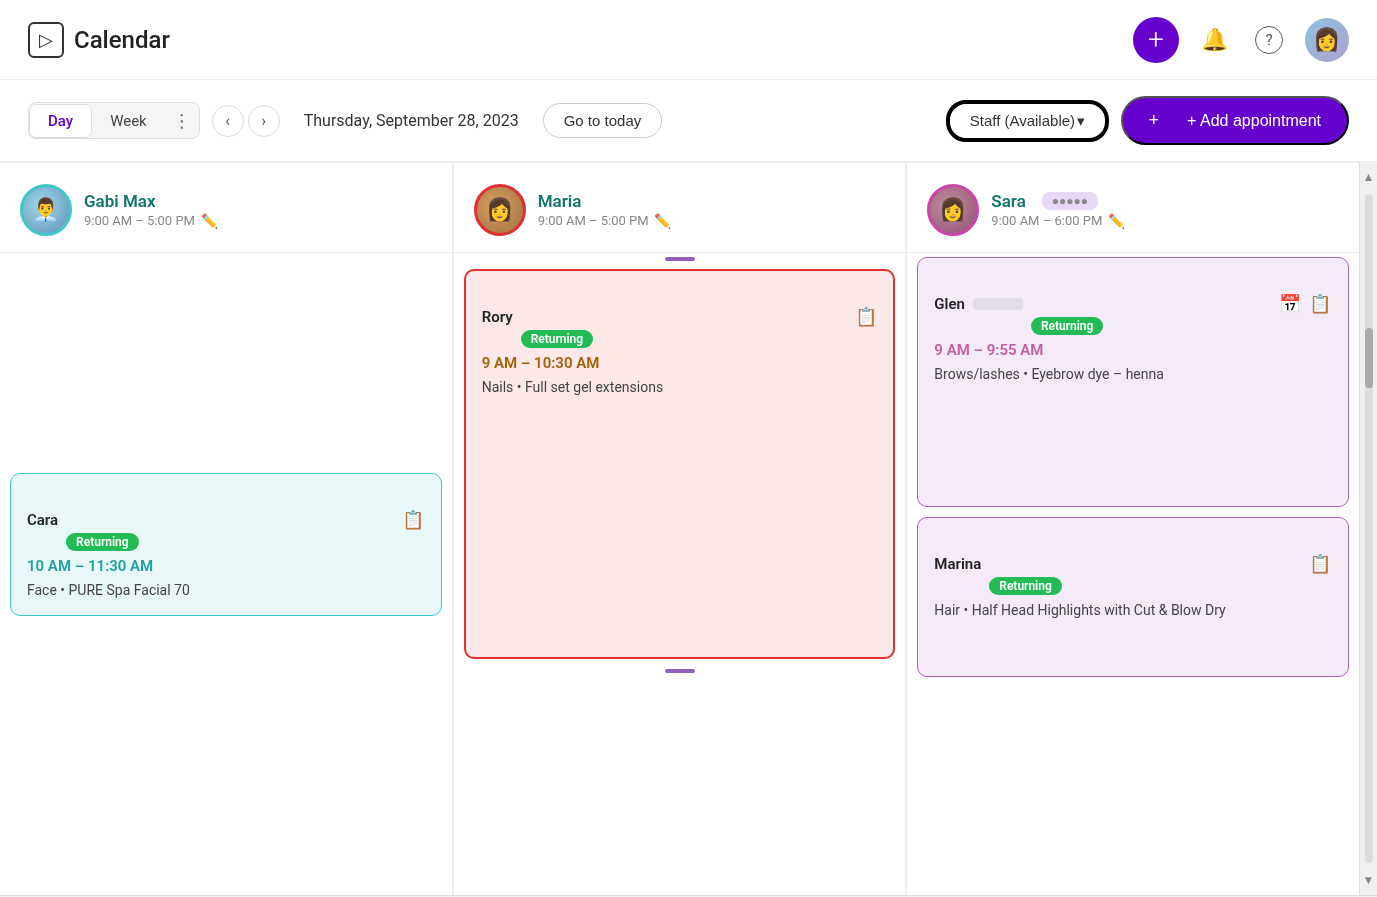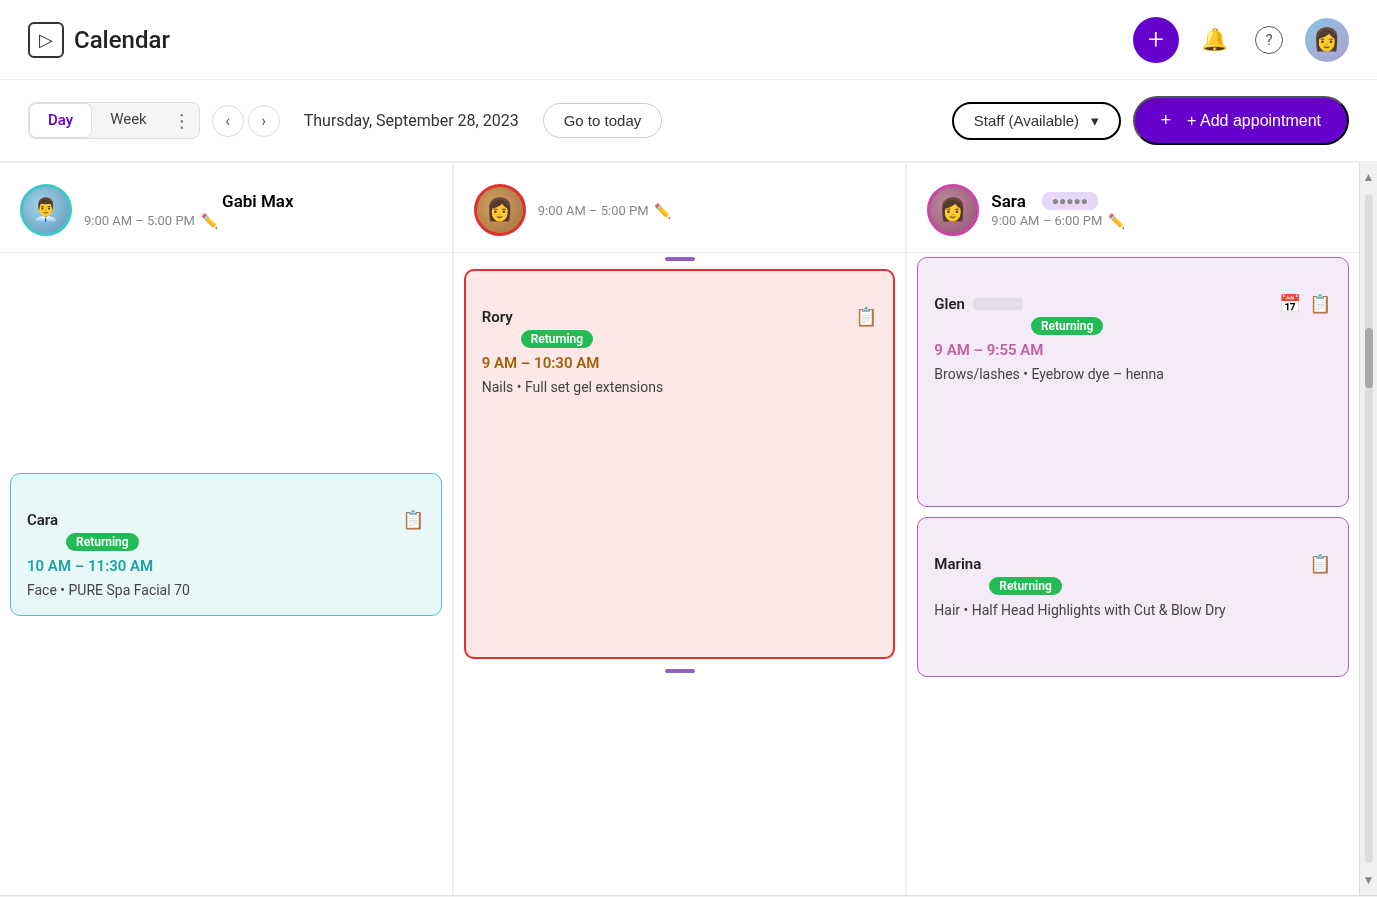--- a/index.html
+++ b/index.html
@@ -10,48 +10,48 @@
     .header-left { display: flex; align-items: center; gap: 10px; }
     .header-logo { width: 36px; height: 36px; border: 2px solid #333; border-radius: 6px; display: flex; align-items: center; justify-content: center; font-size: 18px; }
     .header-title { font-size: 24px; font-weight: 500; color: #222; }
     .header-right { display: flex; align-items: center; gap: 18px; }
     .add-btn-circle { width: 46px; height: 46px; background: #6600cc; border-radius: 50%; display: flex; align-items: center; justify-content: center; color: #fff; font-size: 26px; cursor: pointer; }
     .icon-btn { width: 36px; height: 36px; display: flex; align-items: center; justify-content: center; cursor: pointer; font-size: 22px; color: #555; }
     .avatar { width: 44px; height: 44px; border-radius: 50%; background: linear-gradient(135deg, #8bc4e0 0%, #b0a0d0 100%); overflow: hidden; display: flex; align-items: center; justify-content: center; font-size: 20px; cursor: pointer; }
 
     
     .toolbar { display: flex; align-items: center; gap: 12px; padding: 16px 28px; border-bottom: 1px solid #eee; }
-    .view-tabs { display: flex; background: #f5f5f5; border-radius: 8px; border: 1px solid #ddd; overflow: hidden; }
+    .view-tabs { display: flex; align-items: center; background: #f5f5f5; border-radius: 8px; border: 1px solid #ddd; overflow: hidden; }
     .view-tab { padding: 7px 18px; font-size: 15px; cursor: pointer; color: #444; }
     .view-tab.active { color: #6600cc; font-weight: 500; background: #fff; border: 1.5px solid #ddd; border-radius: 7px; }
     .more-btn { padding: 7px 8px; font-size: 18px; color: #666; cursor: pointer; background: #f5f5f5; }
     .nav-arrows { display: flex; align-items: center; gap: 4px; }
     .nav-arrow { width: 32px; height: 32px; border-radius: 50%; border: 1px solid #ddd; display: flex; align-items: center; justify-content: center; cursor: pointer; font-size: 16px; color: #555; background: #fff; }
     .date-label { font-size: 16px; color: #333; font-weight: 400; padding: 0 12px; }
     .today-btn { padding: 8px 20px; border-radius: 20px; border: 1px solid #ccc; background: #fff; font-size: 15px; cursor: pointer; color: #333; }
-    .staff-btn { padding: 8px 20px; border-radius: 20px; border: 2px solid #000000; background: #fff; font-size: 15px; cursor: pointer; color: #333; display: flex; align-items: center; gap: 12px; margin-left: auto; }
+    .staff-btn { padding: 8px 20px; border-radius: 20px; border: 4px solid #000000; background: #fff; font-size: 15px; cursor: pointer; color: #333; display: flex; align-items: center; gap: 2px; margin-left: auto; }
     .add-appt-btn { padding: 12px 26px; border-radius: 30px; background: #6600cc; color: #fff; font-size: 16px; font-weight: 500; cursor: pointer; display: flex; align-items: center; gap: 8px; white-space: nowrap; }
 
     
     .calendar-area { display: flex; flex: 1; overflow: hidden; }
     .calendar-columns { display: flex; flex: 1; border-top: 1px solid #eee; }
     .staff-column { flex: 1; border-right: 1px solid #eee; display: flex; flex-direction: column; }
     .staff-column:last-child { border-right: none; }
 
     
     .staff-header { display: flex; align-items: center; gap: 12px; padding: 18px 20px 14px; border-bottom: 1px solid #eee; min-height: 90px; }
     .staff-avatar { width: 52px; height: 52px; border-radius: 50%; overflow: hidden; display: flex; align-items: center; justify-content: center; font-size: 22px; flex-shrink: 0; }
     .staff-avatar.teal-border { border: 3px solid #40c8c8; }
     .staff-avatar.red-border { border: 3px solid #e03030; }
     .staff-avatar.pink-border { border: 3px solid #cc44aa; }
     .staff-avatar-bg1 { background: radial-gradient(circle at 40% 40%, #a0d8e8, #6090b8); }
     .staff-avatar-bg2 { background: radial-gradient(circle at 40% 40%, #d4a060, #a07040); }
     .staff-avatar-bg3 { background: radial-gradient(circle at 40% 40%, #c090a0, #905070); }
     .staff-info { flex: 1; }
-    .staff-name { font-size: 17px; font-weight: 600; color: #000000; text-align: center; }
+    .staff-name { font-size: 17px; font-weight: 600; color: #0f766e; }
     .staff-hours { font-size: 13px; color: #888; margin-top: 2px; display: flex; align-items: center; gap: 6px; }
     .edit-icon { color: #6600cc; font-size: 14px; cursor: pointer; }
     .staff-badge { display: inline-block; background: #e8d8f8; border-radius: 8px; padding: 2px 10px; font-size: 12px; color: #888; margin-left: 8px; }
 
     
     .appt-area { flex: 1; padding: 10px; position: relative; background: #fff; }
 
     
     .appt-card { border-radius: 10px; padding: 14px 16px; margin-bottom: 10px; position: relative; }
     .appt-card.teal { background: #e8f8f8; border: 1.5px solid #40c8c8; }
@@ -117,21 +117,21 @@
     <div class="nav-arrow">›</div>
   </div>
   <span class="date-label">Thursday, September 28, 2023</span>
   <button class="today-btn">Go to today</button>
   <button class="staff-btn">
     <span>Staff (Available)</span>
     <span>▾</span>
   </button>
   <button class="add-appt-btn">
     <span style="font-size:18px;">+</span>
-    <span style="margin-left:8px;">+ Add appointment</span>
+    <span style="margin-left:20px;">+ Add appointment</span>
   </button>
 </div>
 
 <div class="calendar-area" style="height: calc(897px - 80px - 68px); display:flex; flex-direction:column;">
   <div style="display:flex; flex:1; overflow:hidden;">
     <div class="calendar-columns" style="flex:1;">
 
       <div class="staff-column">
         <div class="staff-header">
           <div class="staff-avatar teal-border staff-avatar-bg1">
@@ -162,20 +162,21 @@
           </div>
         </div>
       </div>
 
       <div class="staff-column" style="border-left: 1px solid #eee;">
         <div class="staff-header">
           <div class="staff-avatar red-border staff-avatar-bg2">
             <span>👩</span>
           </div>
           <div class="staff-info">
+            <div class="staff-name">Maria</div>
             <div class="staff-hours">
               <span>9:00 AM – 5:00 PM</span>
               <span class="edit-icon">✏️</span>
             </div>
           </div>
         </div>
         <div class="appt-area" style="padding-top: 4px;">
 
           <div style="width:30px;height:4px;background:#9060c0;border-radius:2px;margin:0 auto 8px;"></div>
 

